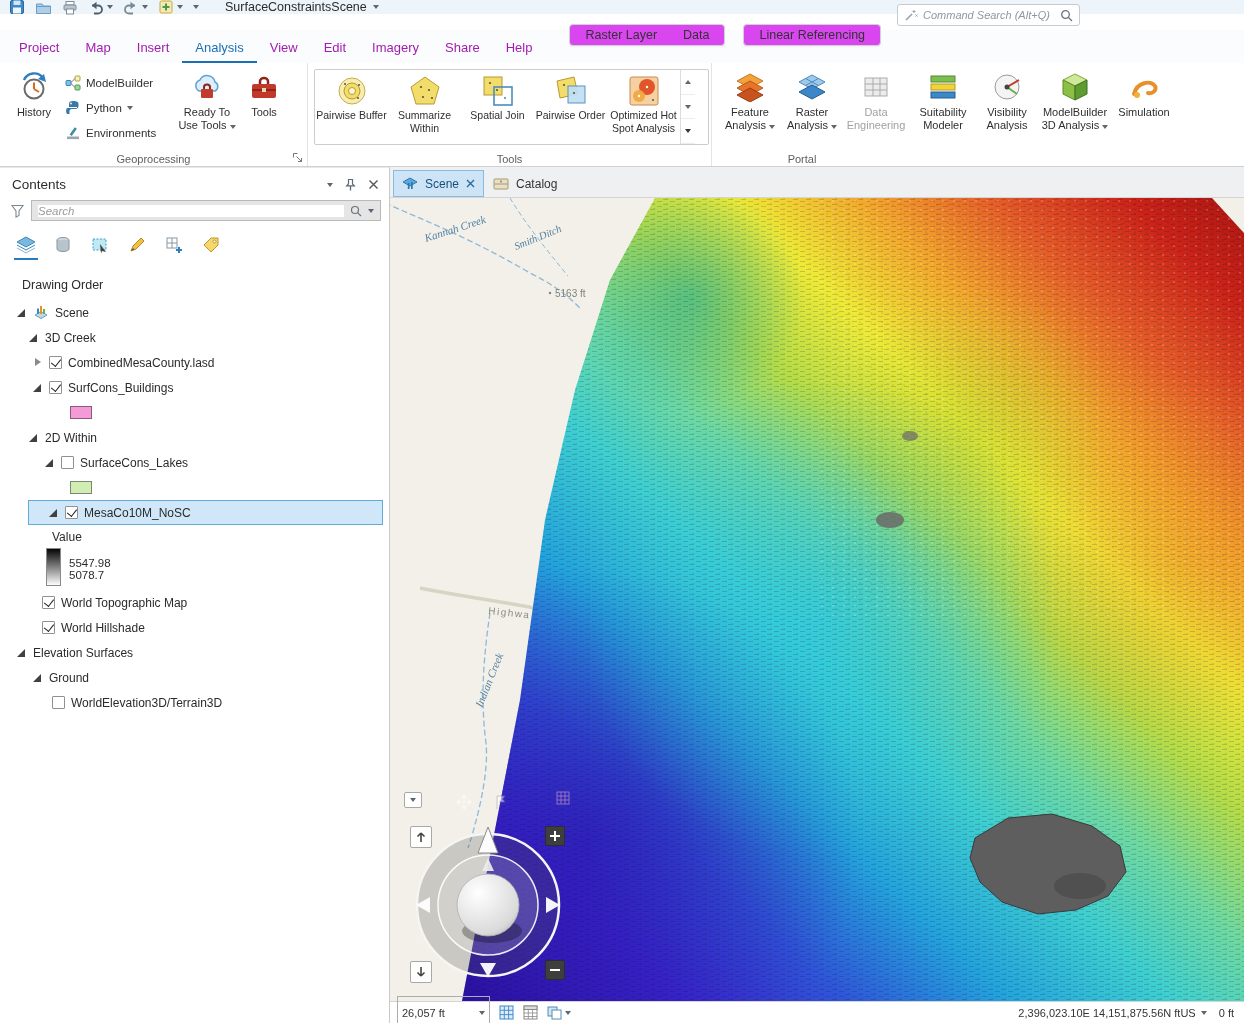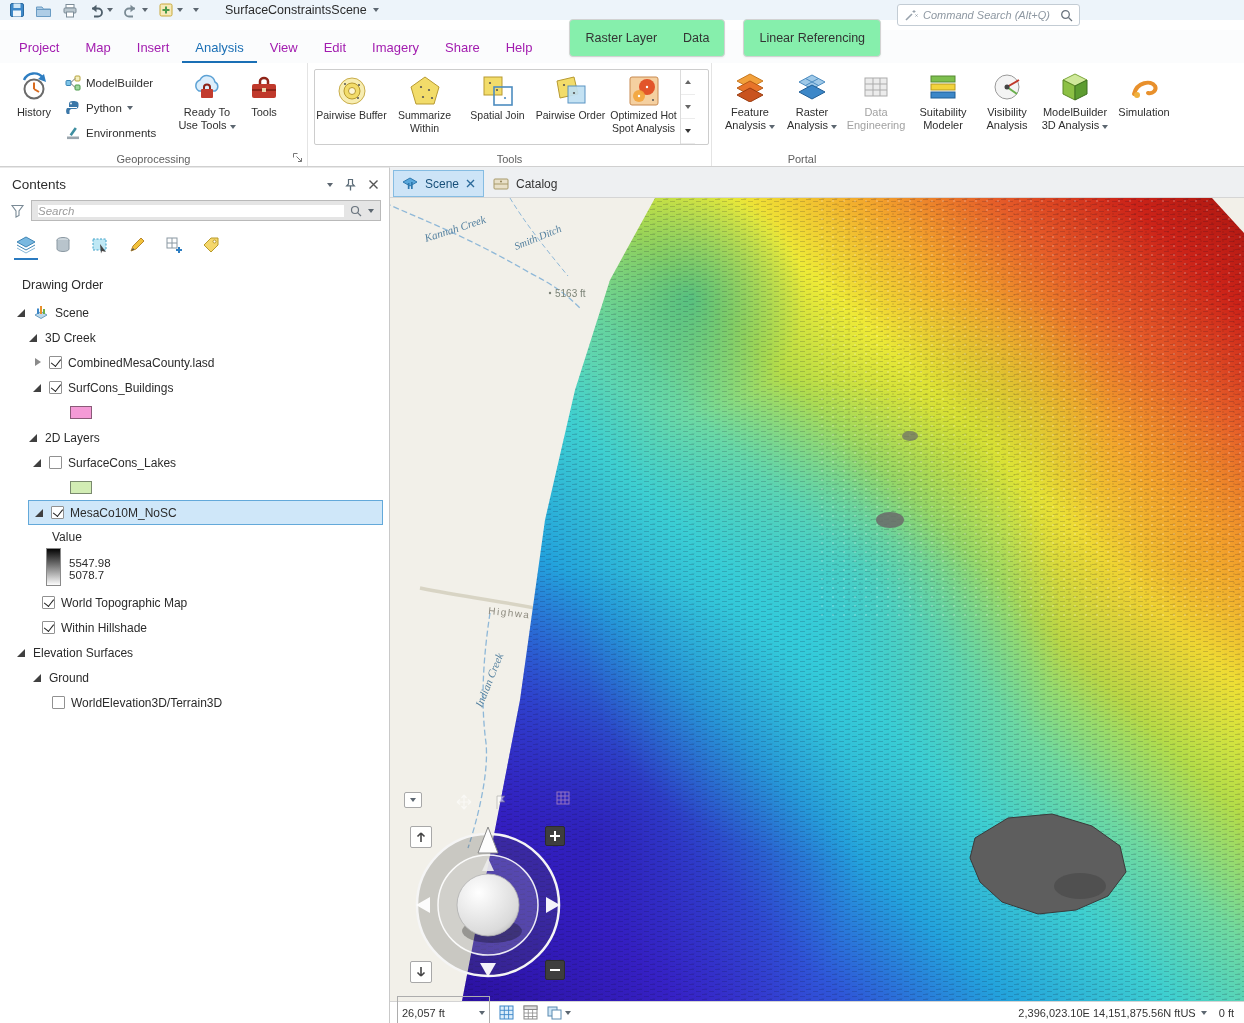--- a/index.html
+++ b/index.html
@@ -1,33 +1,33 @@
 <!DOCTYPE html>
 <html><head>
 <meta charset="utf-8">
 <style>
   *{box-sizing:border-box;margin:0;padding:0}
   html,body{width:1244px;height:1023px;background:#fff;font-family:"Liberation Sans",sans-serif;color:#323232;overflow:hidden;position:relative}
   svg{display:block}
   .chev{width:0;height:0;border-left:3.5px solid transparent;border-right:3.5px solid transparent;border-top:4px solid #5c6670;display:inline-block;vertical-align:middle}
 
   
-  #titlebar{position:absolute;left:0;top:0;width:100%;height:20px;background:#edf4fa;display:flex;align-items:center}
+  #titlebar{position:absolute;left:0;top:0;width:100%;height:14px;background:#edf4fa;display:flex;align-items:center}
   .qat{display:flex;align-items:center;padding-left:5px;gap:2px}
   .qbtn{height:24px;display:flex;align-items:center;padding:0 4px;gap:3px;border-radius:3px}
   #proj-title{display:flex;align-items:center;gap:6px;margin-left:22px;font-size:12.5px;color:#2b2b2b}
   #cmd-search{position:absolute;left:897px;top:4px;width:183px;height:22px;background:#fff;border:1px solid #c3ccd4;border-radius:3px;display:flex;align-items:center;padding:0 6px;gap:5px}
   #cmd-search input{flex:1;min-width:0;border:0;outline:0;background:transparent;font-family:inherit;font-size:11px;font-style:italic;color:#8e98a2}
   #cmd-search input::placeholder{color:#8e98a2;font-style:italic}
 
   
   #tabrow{position:absolute;left:0;top:30px;width:100%;height:33px;background:#fbfcfd;display:flex;align-items:flex-end}
   .rtab{font-size:13px;color:#a21caf;padding:7px 13px 6px;border-bottom:2px solid transparent;white-space:nowrap}
   .rtab.active{color:#1a6fb5;border-bottom-color:#1a6fb5}
-  .ctx-group{display:flex;align-self:flex-end;margin-bottom:6px;border:1px solid #d2d2d2;border-radius:4px;background:#86efac;height:38px;align-items:center;padding:0 2px;box-shadow:0 1px 2px rgba(0,0,0,.05)}
+  .ctx-group{display:flex;align-self:flex-end;margin-bottom:17px;border:1px solid #d2d2d2;border-radius:4px;background:#d946ef;height:22px;align-items:center;padding:0 2px;box-shadow:0 1px 2px rgba(0,0,0,.05)}
   .ctx-tab{font-size:12.5px;color:#333;padding:0 13px;white-space:nowrap}
 
   
   #ribbon{position:absolute;left:0;top:63px;width:100%;height:104px;background:#fff;border-bottom:1px solid #d0d0d0;display:flex;overflow:hidden}
   .rgroup{position:relative;height:100%;flex:0 0 auto;border-right:1px solid #e4e4e4}
   .rgroup-label{position:absolute;bottom:1px;left:0;right:0;text-align:center;font-size:11px;color:#606060;white-space:nowrap}
   .grow{display:flex;align-items:flex-start;padding:5px 6px 0 10px;gap:7px}
   .big-btn{display:flex;flex-direction:column;align-items:center;text-align:center;font-size:11px;line-height:1.22;color:#2f2f2f;padding-top:2px}
   .big-btn .bicon{height:34px;display:flex;align-items:center;justify-content:center;margin-bottom:2px}
   .small-col{display:flex;flex-direction:column;gap:3px;padding-top:4px}
@@ -516,52 +516,52 @@
     <div class="trow" style="padding-left:32px">
       <span class="exp open"></span>
       <span class="cb checked"></span>
       <span class="tlabel">SurfCons_Buildings</span>
     </div>
     <div class="trow" style="padding-left:70px">
       <span class="swatch" style="background:#f49ad6;border-color:#8a5a78"></span>
     </div>
     <div class="trow" style="padding-left:28px">
       <span class="exp open"></span>
-      <span class="tlabel">2D Layers</span>
-    </div>
-    <div class="trow" style="padding-left:32px">
+      <span class="tlabel">2D Within</span>
+    </div>
+    <div class="trow" style="padding-left:44px">
       <span class="exp open"></span>
       <span class="cb"></span>
       <span class="tlabel">SurfaceCons_Lakes</span>
     </div>
     <div class="trow" style="padding-left:70px">
       <span class="swatch" style="background:#d2edb4;border-color:#7a8a6e"></span>
     </div>
-    <div class="trow selected" style="margin:0 6px 0 28px;padding-left:6px">
+    <div class="trow selected" style="margin:0 6px 0 28px;padding-left:20px">
       <span class="exp open"></span>
       <span class="cb checked"></span>
       <span class="tlabel">MesaCo10M_NoSC</span>
     </div>
     <div id="legend-block">
       <div id="legend-title">Value</div>
       <div id="legend-ramp-row">
         <div id="legend-ramp"></div>
         <div id="legend-values">
           <span>5547.98</span>
           <span>5078.7</span>
         </div>
       </div>
     </div>
     <div class="trow" style="padding-left:42px">
       <span class="cb checked"></span>
       <span class="tlabel">World Topographic Map</span>
     </div>
     <div class="trow" style="padding-left:42px">
       <span class="cb checked"></span>
-      <span class="tlabel">Within Hillshade</span>
+      <span class="tlabel">World Hillshade</span>
     </div>
     <div class="trow" style="padding-left:16px">
       <span class="exp open"></span>
       <span class="tlabel">Elevation Surfaces</span>
     </div>
     <div class="trow" style="padding-left:32px">
       <span class="exp open"></span>
       <span class="tlabel">Ground</span>
     </div>
     <div class="trow" style="padding-left:52px">

